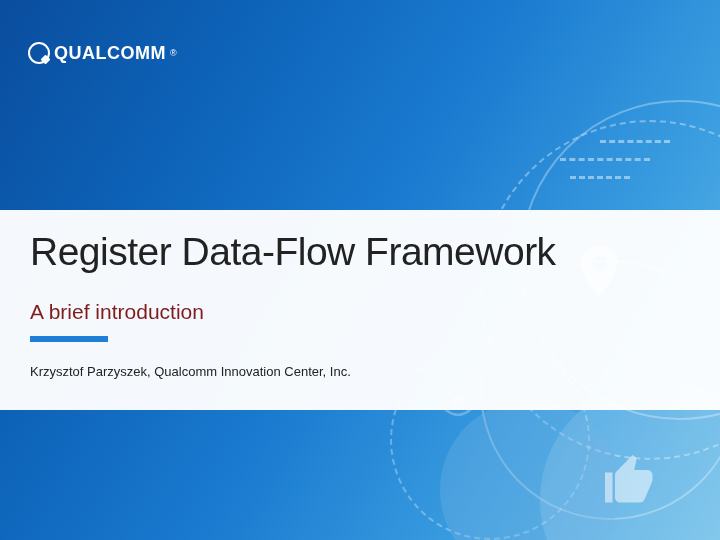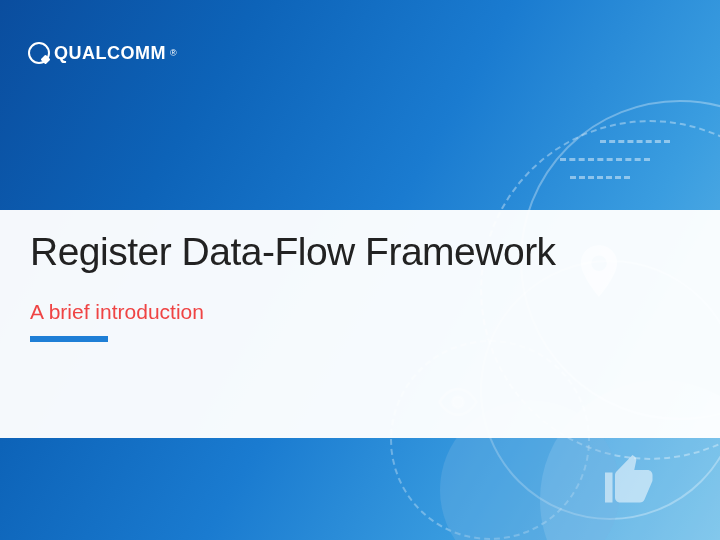--- a/index.html
+++ b/index.html
@@ -41,35 +41,35 @@
     border-radius: 1px;
   }
   .logo-text { font-family: Arial, sans-serif; font-weight: 700; }
   .logo-reg { font-size: 9px; vertical-align: top; margin-left: 4px; }
 
   .content-band {
     position: absolute;
     top: 210px;
     left: 0;
     right: 0;
-    height: 228px;
+    height: 200px;
     background: rgba(255,255,255,0.96);
     padding: 20px 30px 20px 30px;
   }
   .title {
     font-size: 39px;
     font-weight: 400;
     color: #222;
     letter-spacing: -0.5px;
     margin-bottom: 26px;
   }
   .subtitle {
     font-size: 21px;
     font-weight: 400;
-    color: #ef4444;
+    color: #7f1d1d;
     margin-bottom: 12px;
   }
   .accent-bar {
     width: 78px;
     height: 6px;
     background: #1e7fd6;
     margin-bottom: 22px;
   }
   .author {
     font-size: 13px;
@@ -189,15 +189,16 @@
     </svg>
     <svg class="icon-thumb" viewBox="0 0 24 24" fill="currentColor">
       <path d="M2 21h3V9H2v12zm19-11c0-1.1-.9-2-2-2h-5.3l.8-3.8v-.3c0-.4-.2-.8-.4-1.1L13 2 6.6 8.6C6.2 9 6 9.5 6 10v9c0 1.1.9 2 2 2h8c.8 0 1.5-.5 1.8-1.2l2.9-6.8c.2-.3.3-.7.3-1v-2z"></path>
     </svg>
   </div>
 
   <div class="content-band">
     <h1 class="title">Register Data-Flow Framework</h1>
     <h2 class="subtitle">A brief introduction</h2>
     <div class="accent-bar"></div>
+    <p class="author">Krzysztof Parzyszek, Qualcomm Innovation Center, Inc.</p>
   </div>
 
 </div>
 
 </body></html>

